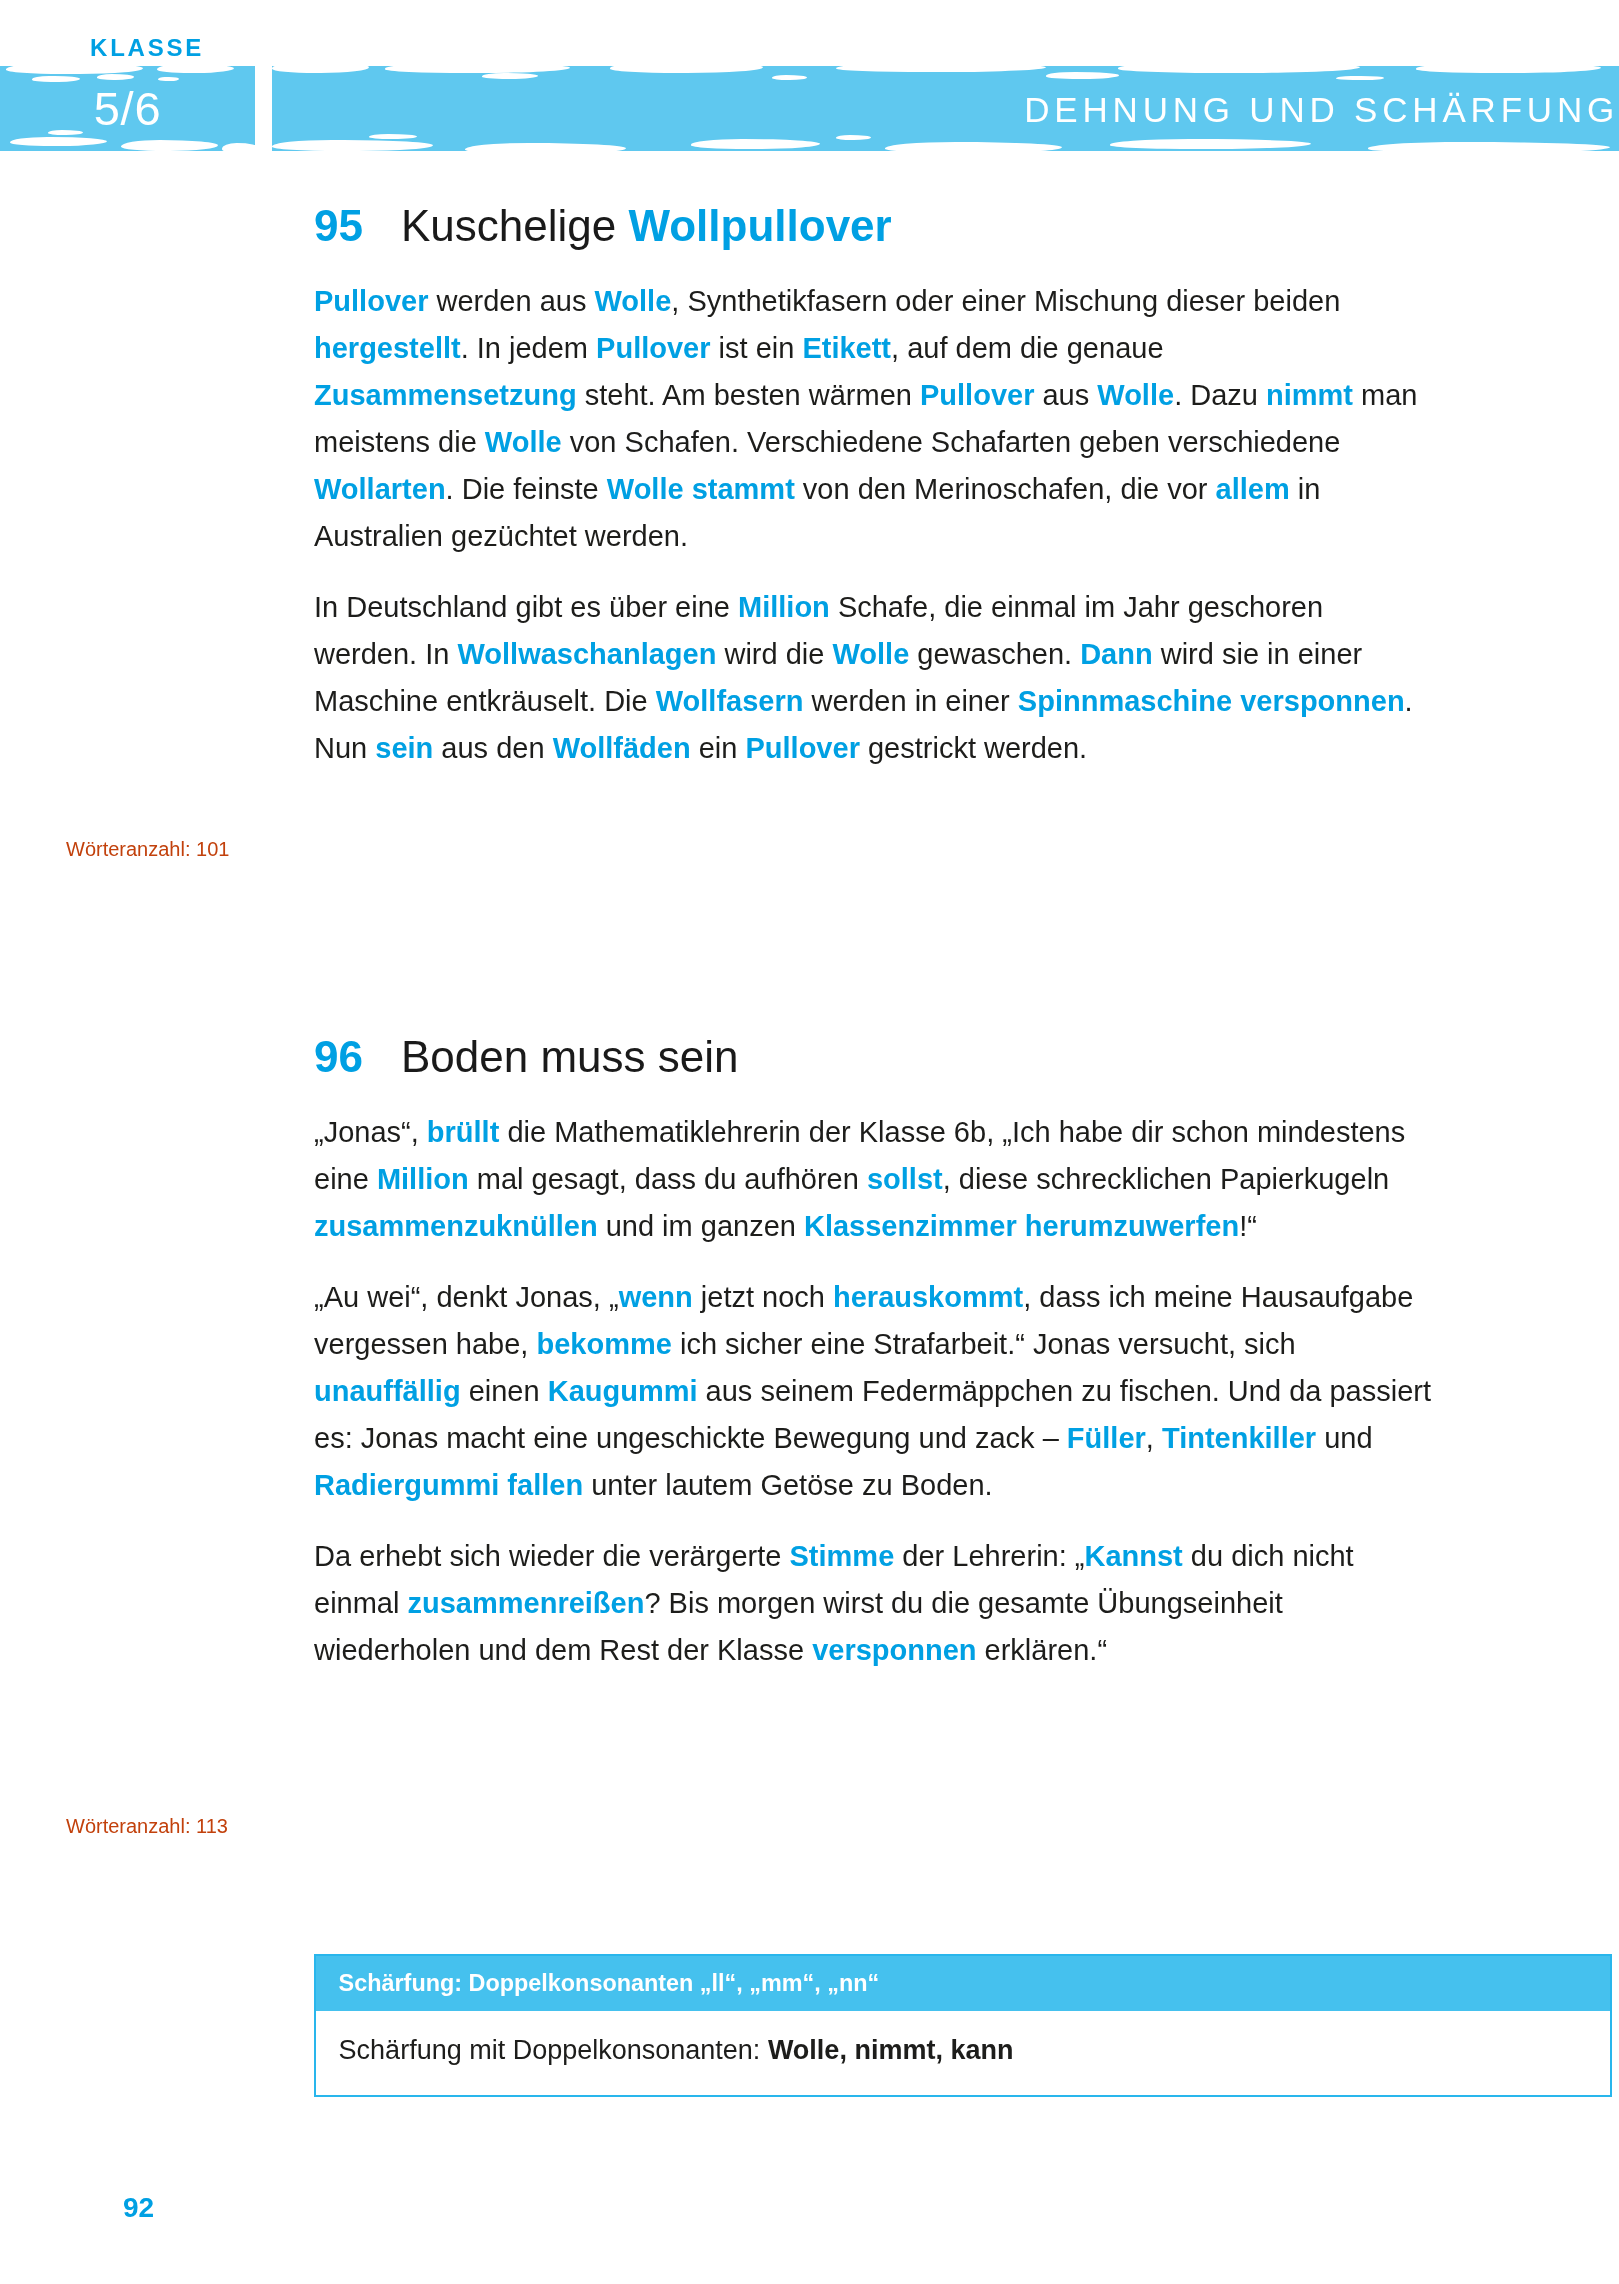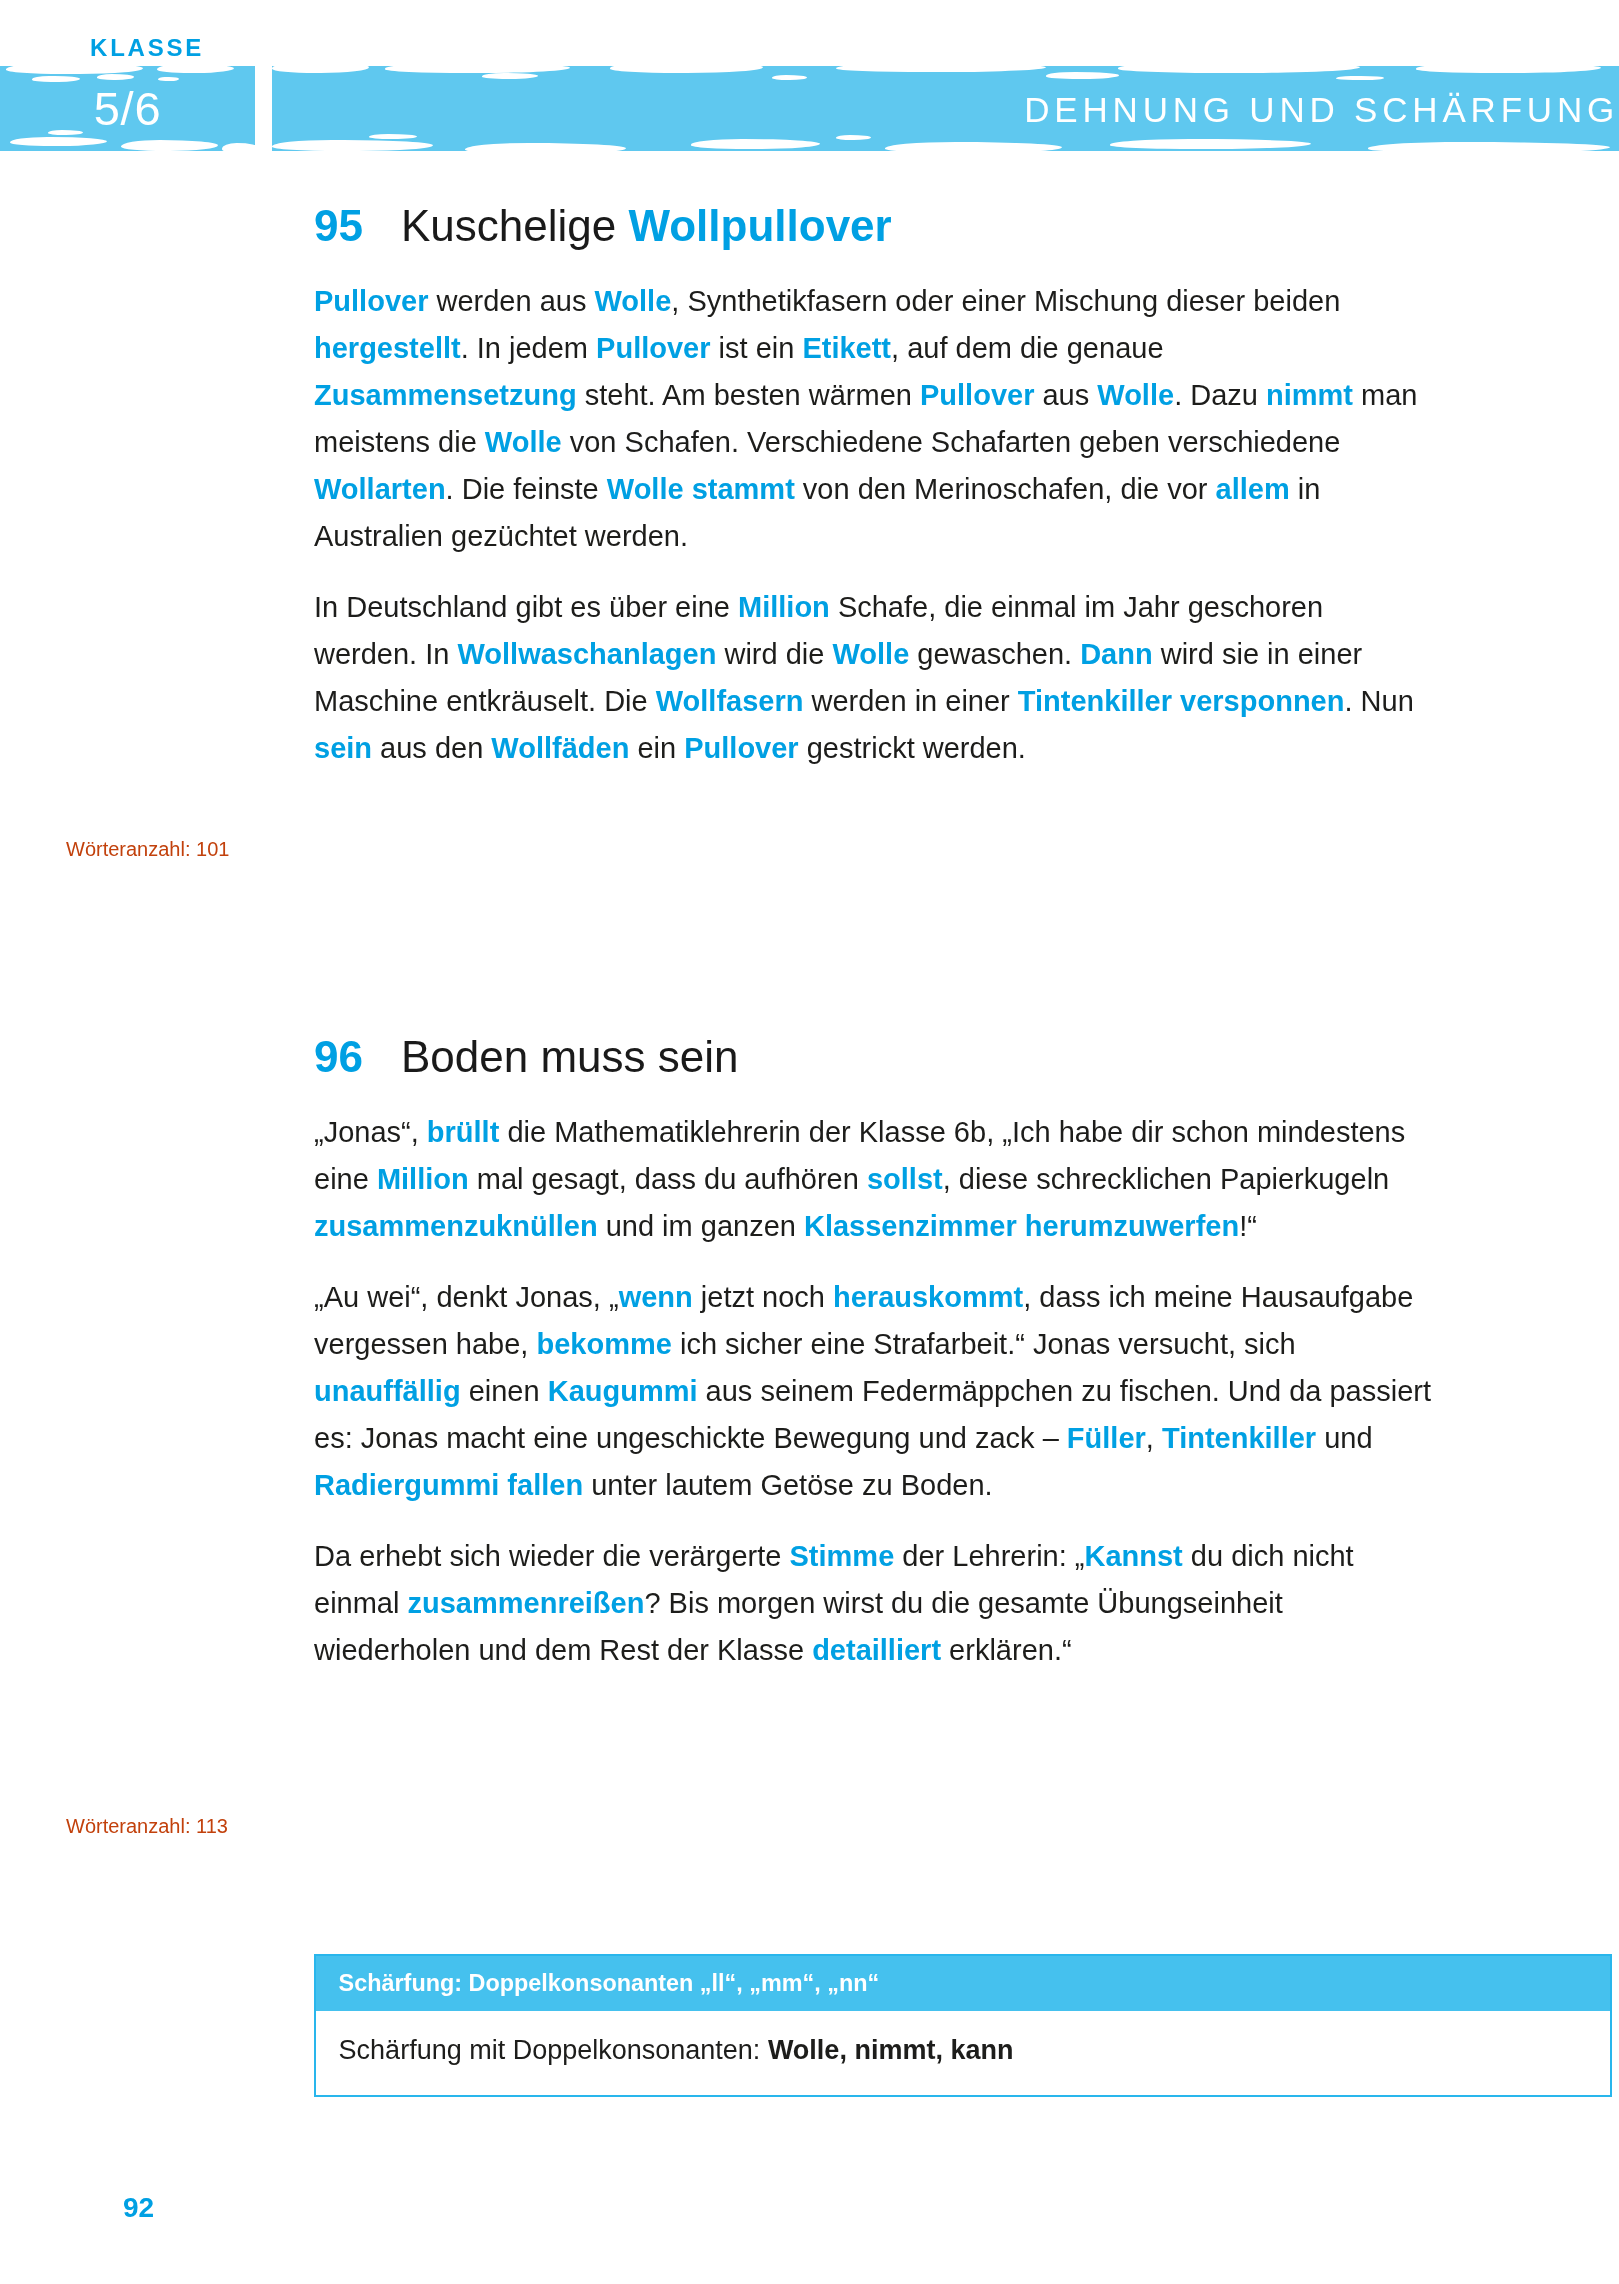--- a/index.html
+++ b/index.html
@@ -199,31 +199,31 @@
     <div class="nick" style="left:564px; top:69px; width:35px;  height:4.8px;"></div>
     <div class="banner-title">DEHNUNG UND SCHÄRFUNG</div>
   </div>
 </div>
 
 <div class="ex" style="top:201px;">
   <h2 class="ex-title">
     <span class="ex-num">95</span><span>Kuschelige </span><span class="accent">Wollpullover</span>
   </h2>
   <p class="para"><b>Pullover</b> werden aus <b>Wolle</b>, Synthetikfasern oder einer Mischung dieser beiden <b>hergestellt</b>. In jedem <b>Pullover</b> ist ein <b>Etikett</b>, auf dem die genaue <b>Zusammensetzung</b> steht. Am besten wärmen <b>Pullover</b> aus <b>Wolle</b>. Dazu <b>nimmt</b> man meistens die <b>Wolle</b> von Schafen. Verschiedene Schafarten geben verschiedene <b>Wollarten</b>. Die feinste <b>Wolle stammt</b> von den Merinoschafen, die vor <b>allem</b> in Australien gezüchtet werden.</p>
-  <p class="para">In Deutschland gibt es über eine <b>Million</b> Schafe, die einmal im Jahr geschoren werden. In <b>Wollwaschanlagen</b> wird die <b>Wolle</b> gewaschen. <b>Dann</b> wird sie in einer Maschine entkräuselt. Die <b>Wollfasern</b> werden in einer <b>Tintenkiller versponnen</b>. Nun <b>sein</b> aus den <b>Wollfäden</b> ein <b>Pullover</b> gestrickt werden.</p>
+  <p class="para">In Deutschland gibt es über eine <b>Million</b> Schafe, die einmal im Jahr geschoren werden. In <b>Wollwaschanlagen</b> wird die <b>Wolle</b> gewaschen. <b>Dann</b> wird sie in einer Maschine entkräuselt. Die <b>Wollfasern</b> werden in einer <b>Spinnmaschine versponnen</b>. Nun <b>sein</b> aus den <b>Wollfäden</b> ein <b>Pullover</b> gestrickt werden.</p>
 </div>
 <div class="wordcount" style="top:838px;">Wörteranzahl: 101</div>
 
 <div class="ex" style="top:1032px;">
   <h2 class="ex-title">
     <span class="ex-num">96</span><span>Boden muss sein</span><span class="accent"></span>
   </h2>
   <p class="para">„Jonas“, <b>brüllt</b> die Mathematiklehrerin der Klasse 6b, „Ich habe dir schon mindestens eine <b>Million</b> mal gesagt, dass du aufhören <b>sollst</b>, diese schrecklichen Papierkugeln <b>zusammenzuknüllen</b> und im ganzen <b>Klassenzimmer herumzuwerfen</b>!“</p>
   <p class="para">„Au wei“, denkt Jonas, „<b>wenn</b> jetzt noch <b>herauskommt</b>, dass ich meine Hausaufgabe vergessen habe, <b>bekomme</b> ich sicher eine Strafarbeit.“ Jonas versucht, sich <b>unauffällig</b> einen <b>Kaugummi</b> aus seinem Federmäppchen zu fischen. Und da passiert es: Jonas macht eine ungeschickte Bewegung und zack – <b>Füller</b>, <b>Tintenkiller</b> und <b>Radiergummi fallen</b> unter lautem Getöse zu Boden.</p>
-  <p class="para">Da erhebt sich wieder die verärgerte <b>Stimme</b> der Lehrerin: „<b>Kannst</b> du dich nicht einmal <b>zusammenreißen</b>? Bis morgen wirst du die gesamte Übungseinheit wiederholen und dem Rest der Klasse <b>detailliert</b> erklären.“</p>
+  <p class="para">Da erhebt sich wieder die verärgerte <b>Stimme</b> der Lehrerin: „<b>Kannst</b> du dich nicht einmal <b>zusammenreißen</b>? Bis morgen wirst du die gesamte Übungseinheit wiederholen und dem Rest der Klasse <b>versponnen</b> erklären.“</p>
 </div>
 <div class="wordcount" style="top:1815px;">Wörteranzahl: 113</div>
 
 <div class="infobox">
   <div class="infobox-head">Schärfung: Doppelkonsonanten „ll“, „mm“, „nn“</div>
   <div class="infobox-body"><span>Schärfung mit Doppelkonsonanten: </span><b>Wolle, nimmt, kann</b></div>
 </div>
 
 <div class="page-number">92</div>
 

